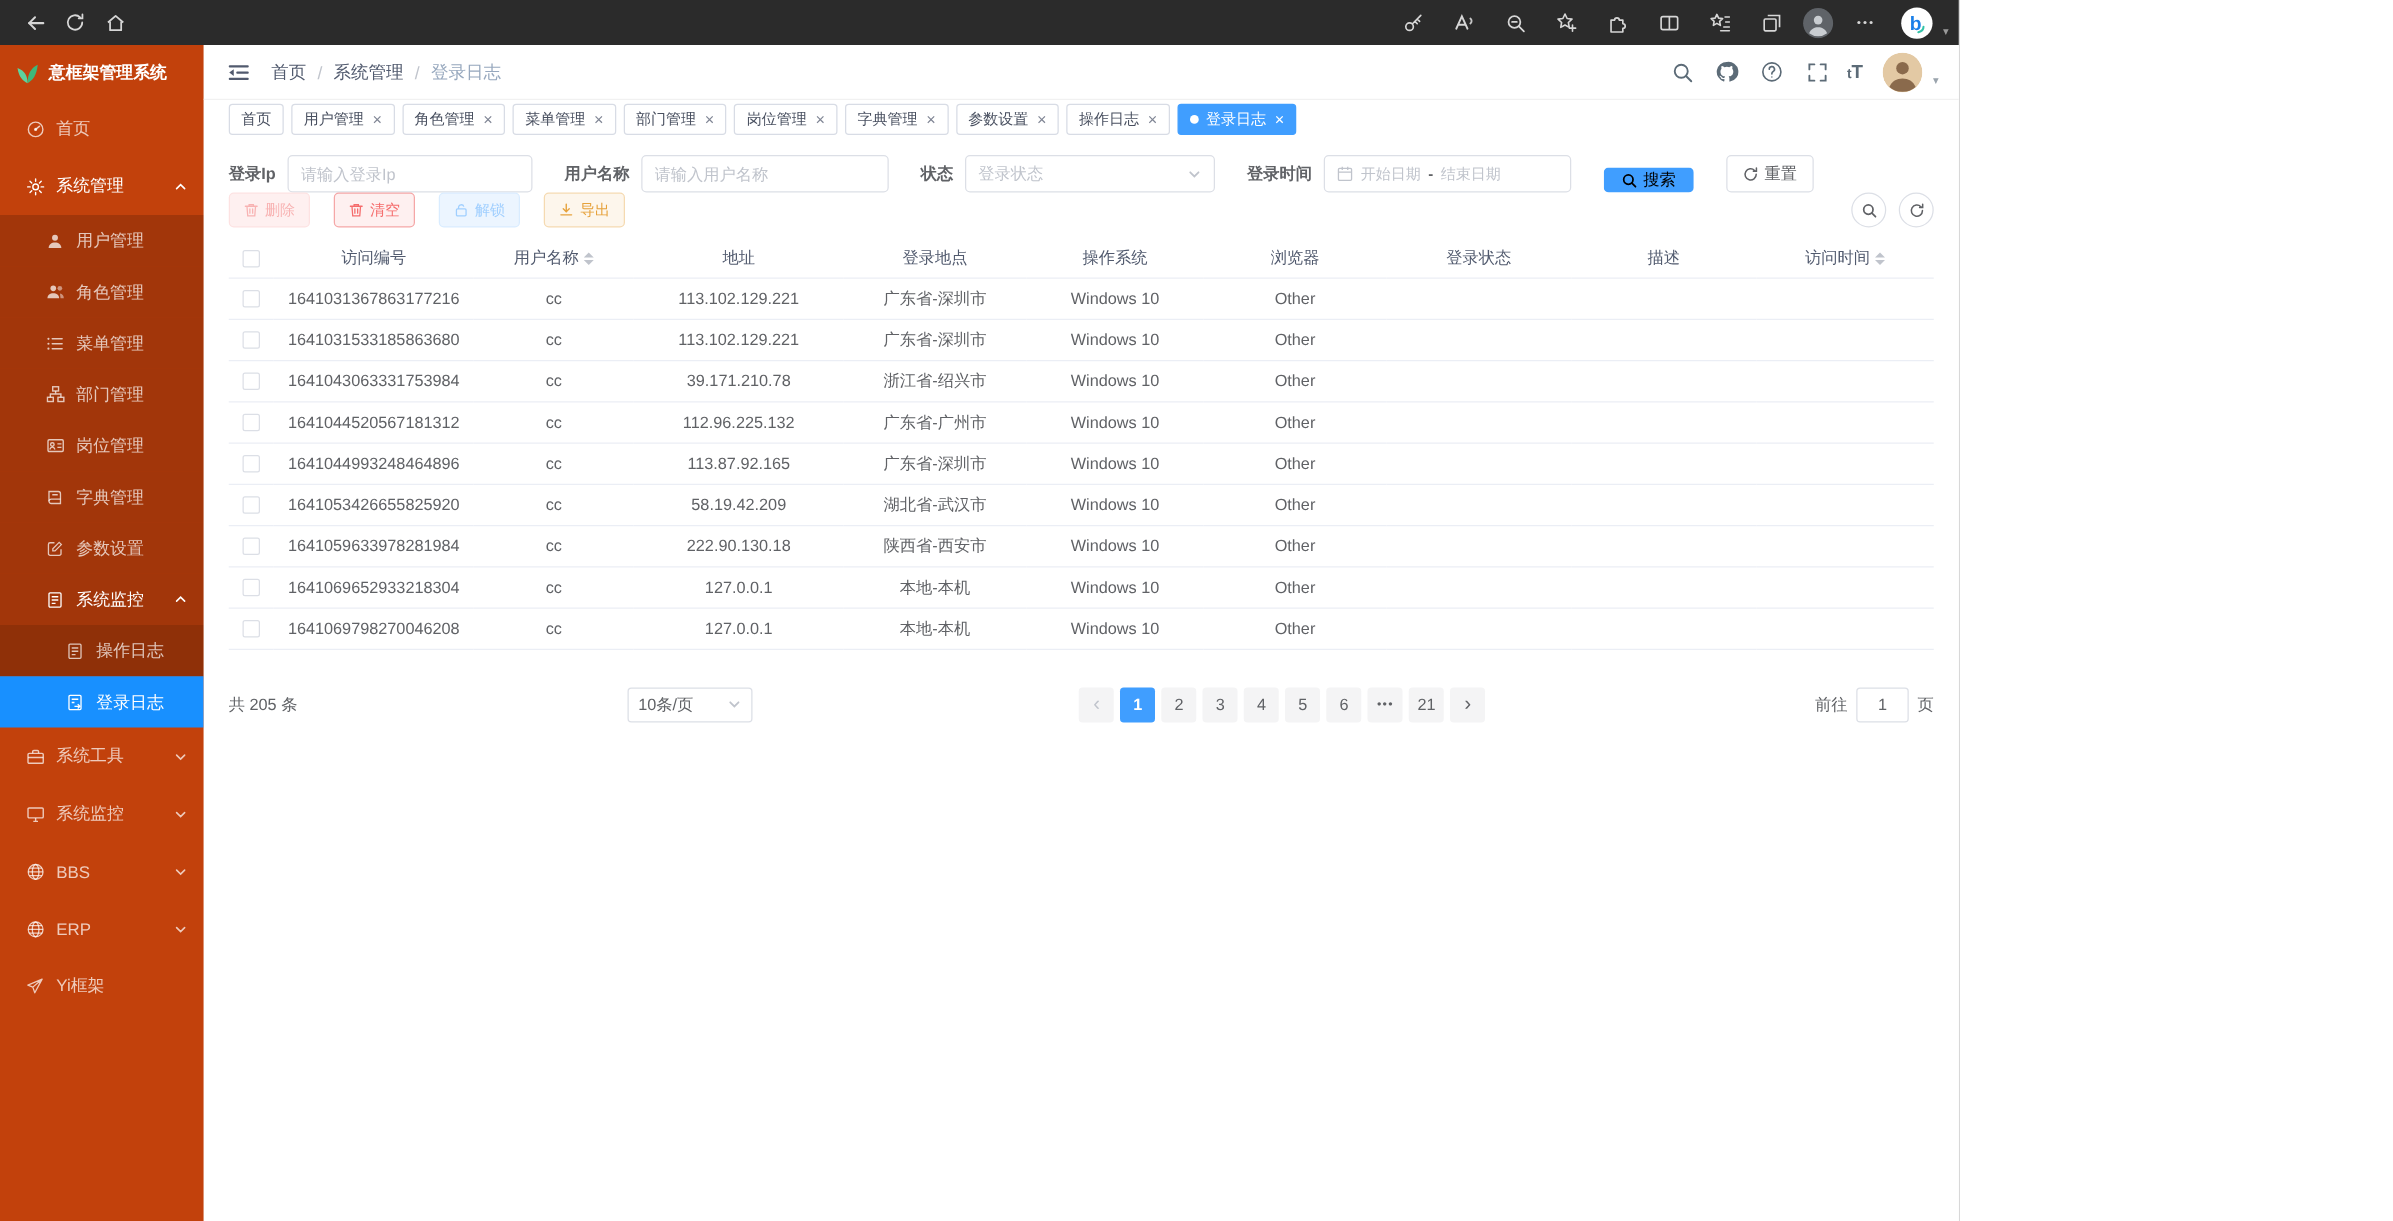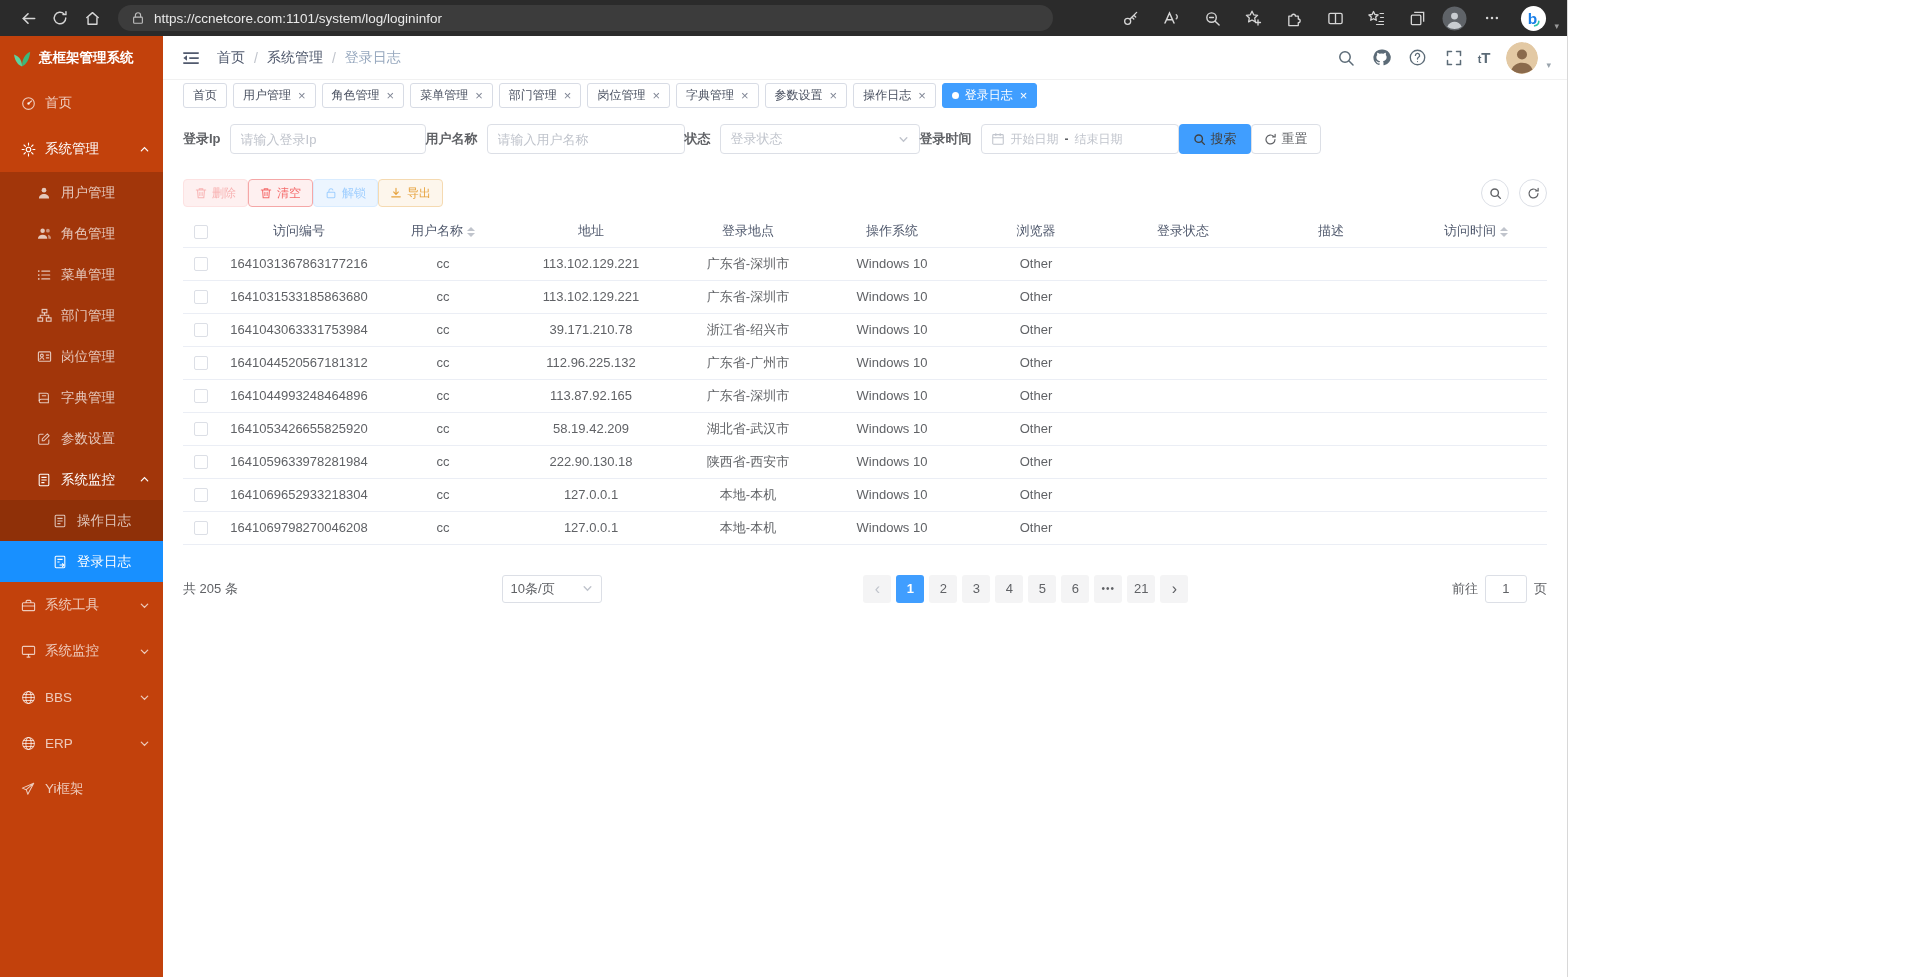--- a/index.html
+++ b/index.html
@@ -49,32 +49,32 @@
 
 .tabbar{flex:0 0 30px;display:flex;align-items:center;gap:6px;padding:0 20px}
 .tab{height:25px;display:inline-flex;align-items:center;gap:6px;padding:0 9px;border:1px solid #d8dce5;border-radius:3px;background:#fff;font-size:12px;color:#495060;cursor:pointer;white-space:nowrap}
 .tab .dot{width:7px;height:7px;border-radius:50%;background:#fff}
 .tab.active{background:#409eff;border-color:#409eff;color:#fff}
 .tab .x{font-size:13px;line-height:1;color:#808695;margin-left:1px;cursor:pointer}
 .tab.active .x{color:#fff}
 
 
 .content{flex:1;padding:14px 20px 0;overflow:hidden}
-.filter-row{display:flex;align-items:flex-end;margin-bottom:25px}
+.filter-row{display:flex;align-items:flex-end;gap:26px;margin-bottom:0}
 .f-group{display:flex;align-items:center;gap:9px}
 .f-label{font-size:13px;font-weight:700;color:#606266;white-space:nowrap}
 .f-input{height:30px;border:1px solid #dcdfe6;border-radius:4px;padding:0 10px;font-size:13px;color:#606266;width:196px;background:#fff;outline:none}
 .f-input::placeholder{color:#c0c4cc}
 .f-select{width:200px;height:30px;border:1px solid #dcdfe6;border-radius:4px;display:flex;align-items:center;justify-content:space-between;padding:0 10px;color:#c0c4cc;font-size:13px;background:#fff;cursor:pointer}
 .f-date{width:198px;height:30px;border:1px solid #dcdfe6;border-radius:4px;display:flex;align-items:center;gap:6px;padding:0 9px;font-size:12px;color:#c0c4cc;background:#fff;cursor:pointer;white-space:nowrap}
 .f-date .dsep{color:#606266;font-weight:700}
 .btn{display:inline-flex;align-items:center;gap:5px;border-radius:4px;font-size:13px;cursor:pointer;border:1px solid transparent;white-space:nowrap}
-.btn-search{height:30px;padding:0 13px;background:#409eff;color:#404040}
+.btn-search{height:20px;padding:0 13px;background:#409eff;color:#000000}
 .btn-reset{height:30px;padding:0 12px;background:#fff;border-color:#dcdfe6;color:#606266}
-.toolbar-row{display:flex;align-items:center;margin-bottom:9px}
+.toolbar-row{display:flex;align-items:center;gap:19px;margin-bottom:9px}
 .btn-sm{height:28px;padding:0 11px;font-size:12px}
 .btn-del{background:#fef0f0;border-color:#fde2e2;color:#f8b3b3}
 .btn-clear{background:#fef0f0;border-color:#f5a7a7;color:#f56c6c}
 .btn-unlock{background:#ecf5ff;border-color:#d9ecff;color:#a0cfff}
 .btn-export{background:#fdf6ec;border-color:#f5dab1;color:#e6a23c}
 .tb-right{margin-left:auto;display:flex;gap:10px}
 .circle-btn{width:28px;height:28px;border-radius:50%;border:1px solid #dcdfe6;background:#fff;display:flex;align-items:center;justify-content:center;color:#606266;cursor:pointer}
 
 
 table{width:100%;border-collapse:collapse;table-layout:fixed}
@@ -116,29 +116,20 @@
           <path d="M15.5 9a6.5 6.5 0 1 1-1.9-4.6"></path>
           <path d="M15.7 1.8v3.4h-3.4"></path>
         </svg>
       </span>
     <span class="b-icon">
         <svg width="17" height="17" viewBox="0 0 18 18" fill="none" stroke="currentColor" stroke-width="1.5" stroke-linejoin="round">
           <path d="M2.5 8.5 9 2.8l6.5 5.7"></path>
           <path d="M4.3 7.6V15h9.4V7.6"></path>
         </svg>
       </span>
-    <div class="url-bar">
-      <span class="site">
-          <svg width="14" height="14" viewBox="0 0 16 16" fill="none" stroke="currentColor" stroke-width="1.3">
-            <rect x="3" y="7" width="10" height="7" rx="1"></rect>
-            <path d="M5 7V5a3 3 0 0 1 6 0v2"></path>
-          </svg>
-        </span>
-      <span>https://ccnetcore.com:1101/system/log/logininfor</span>
-    </div>
     <div class="b-right">
       <span class="b-icon">
           <svg width="17" height="17" viewBox="0 0 18 18" fill="none" stroke="currentColor" stroke-width="1.4" stroke-linecap="round">
             <circle cx="6" cy="12" r="3.2"></circle>
             <path d="M8.5 9.5 15.5 2.5M12.5 5.5l2 2M10.5 7.5l2 2"></path>
           </svg>
         </span>
       <span class="b-icon">
           <svg width="18" height="18" viewBox="0 0 18 18" fill="none" stroke="currentColor" stroke-width="1.5" stroke-linecap="round">
             <path d="M3 14 7.5 4l4.5 10M4.6 10.8h5.8"></path>

